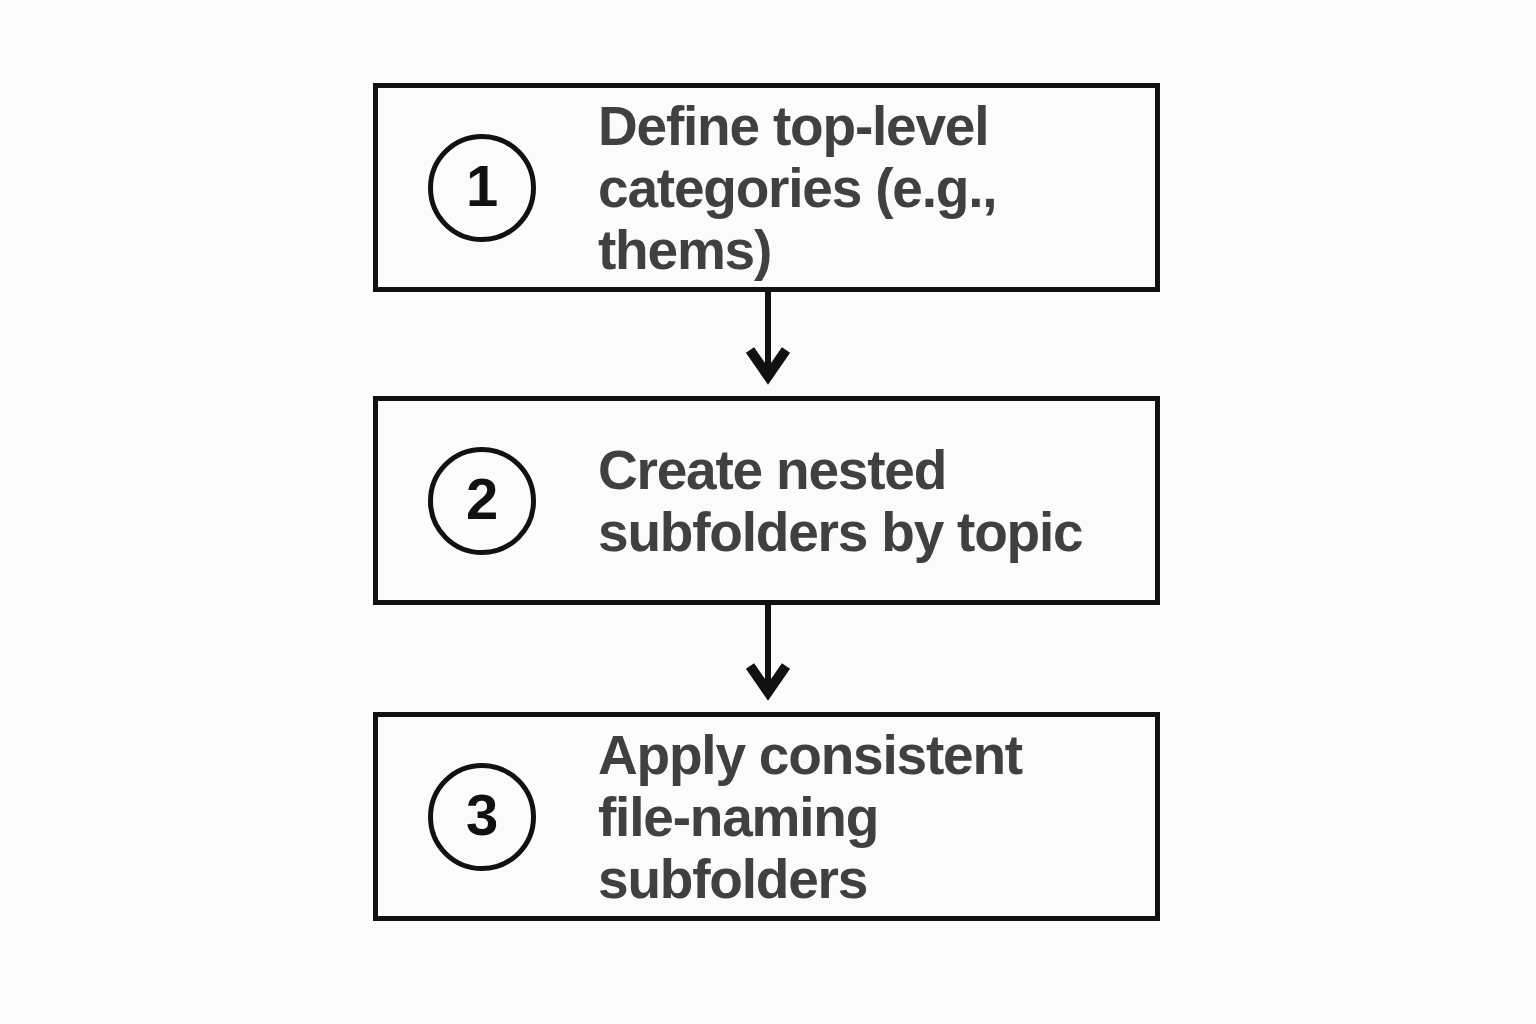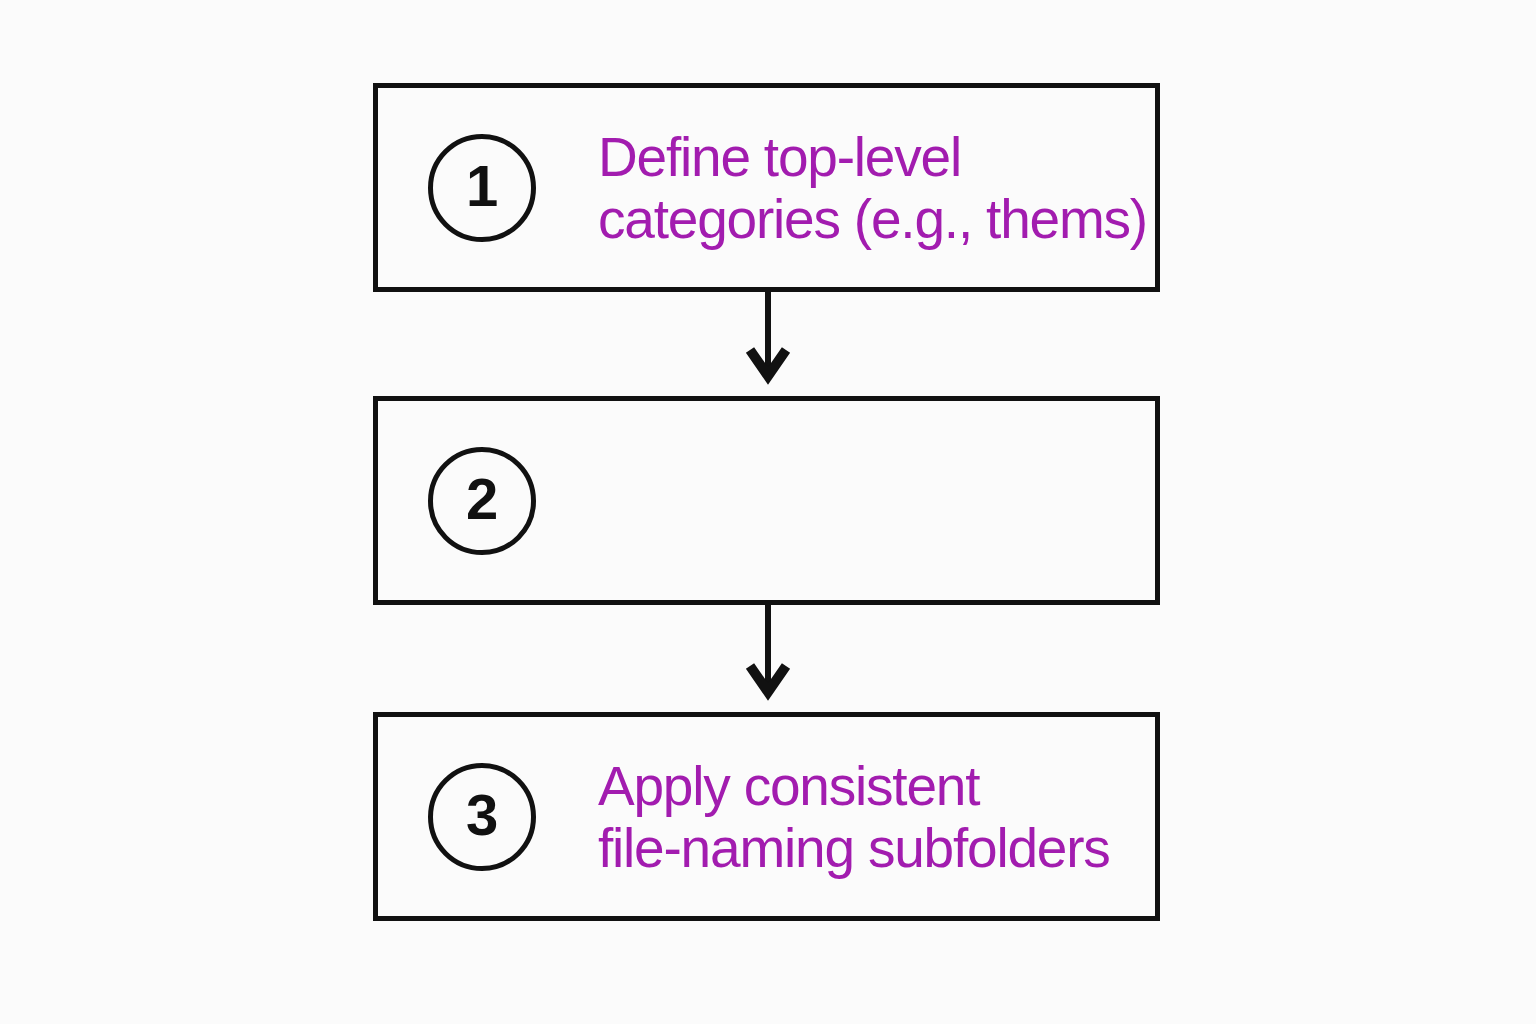--- a/index.html
+++ b/index.html
@@ -64,23 +64,23 @@
     top: -2px;
   }
 
   
   .step-label {
     flex: 1 1 auto;
     margin-left: 62px;
     padding-right: 0;
     font-family: "Liberation Sans", sans-serif;
     font-size: 55px;
-    font-weight: 400;
+    font-weight: 700;
     line-height: 62px;
-    color: #a21caf;
+    color: #404040;
     letter-spacing: -1.2px;
     white-space: pre-line;
   }
 
   
   .connector-arrow {
     position: absolute;
     left: 740px;
     width: 56px;
   }
@@ -116,20 +116,22 @@
     <svg viewBox="0 0 56 92" preserveAspectRatio="none">
       <line x1="28" y1="0" x2="28" y2="86" stroke="#111111" stroke-width="6"></line>
       <polyline points="10,62 28,88 46,62" fill="none" stroke="#111111" stroke-width="10" stroke-linecap="butt" stroke-linejoin="miter"></polyline>
     </svg>
   </div>
 
   <div class="step-box" id="step-box-2">
     <div class="step-number-badge">
       <span class="step-number-text">2</span>
     </div>
+    <div class="step-label">Create nested
+subfolders by topic</div>
   </div>
 
   <div class="connector-arrow" id="connector-arrow-2">
     <svg viewBox="0 0 56 95" preserveAspectRatio="none">
       <line x1="28" y1="0" x2="28" y2="89" stroke="#111111" stroke-width="6"></line>
       <polyline points="10,65 28,91 46,65" fill="none" stroke="#111111" stroke-width="10" stroke-linecap="butt" stroke-linejoin="miter"></polyline>
     </svg>
   </div>
 
   <div class="step-box" id="step-box-3">

